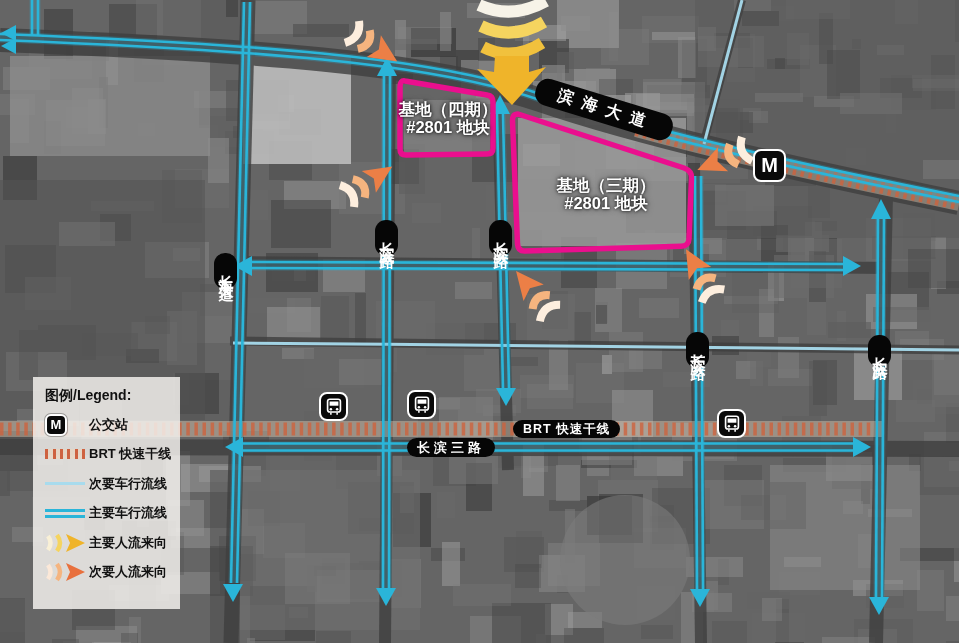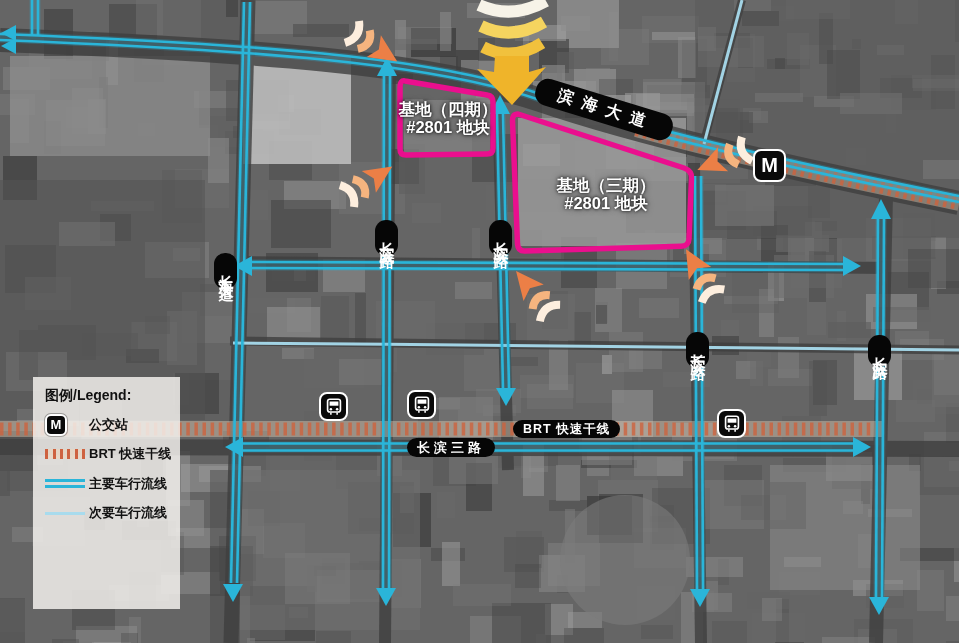--- a/index.html
+++ b/index.html
@@ -658,28 +658,48 @@
 
     <div class="lg-row">
       <span class="lg-ic">
           <span class="sw-brt"></span>
         </span>
       <span class="lg-label">BRT 快速干线</span>
     </div>
 
     <div class="lg-row">
       <span class="lg-ic">
+          <span class="sw-minor"></span>
+        </span>
+      <span class="lg-label">次要车行流线</span>
+    </div>
+
+    <div class="lg-row">
+      <span class="lg-ic">
           <span class="sw-major"></span>
         </span>
       <span class="lg-label">主要车行流线</span>
     </div>
 
     <div class="lg-row">
       <span class="lg-ic">
-          <span class="sw-minor"></span>
+          <svg width="42" height="20" viewBox="0 0 42 20">
+            <path d="M3,3 Q8,10 3,17" stroke="#f9f0d6" stroke-width="4.5" fill="none"></path>
+            <path d="M12,2 Q18,10 12,18" stroke="#f5d45f" stroke-width="4.5" fill="none"></path>
+            <polygon points="21,1 40,10 21,19 25,10" fill="#efb42a"></polygon>
+          </svg>
         </span>
-      <span class="lg-label">次要车行流线</span>
+      <span class="lg-label">主要人流来向</span>
     </div>
 
-
+    <div class="lg-row">
+      <span class="lg-ic">
+          <svg width="42" height="20" viewBox="0 0 42 20">
+            <path d="M3,3 Q8,10 3,17" stroke="#fbe8d8" stroke-width="4.5" fill="none"></path>
+            <path d="M12,2 Q18,10 12,18" stroke="#f5b47f" stroke-width="4.5" fill="none"></path>
+            <polygon points="21,1 40,10 21,19 25,10" fill="#e8703d"></polygon>
+          </svg>
+        </span>
+      <span class="lg-label">次要人流来向</span>
+    </div>
   </div>
 
 </div>
 
 </body></html>

